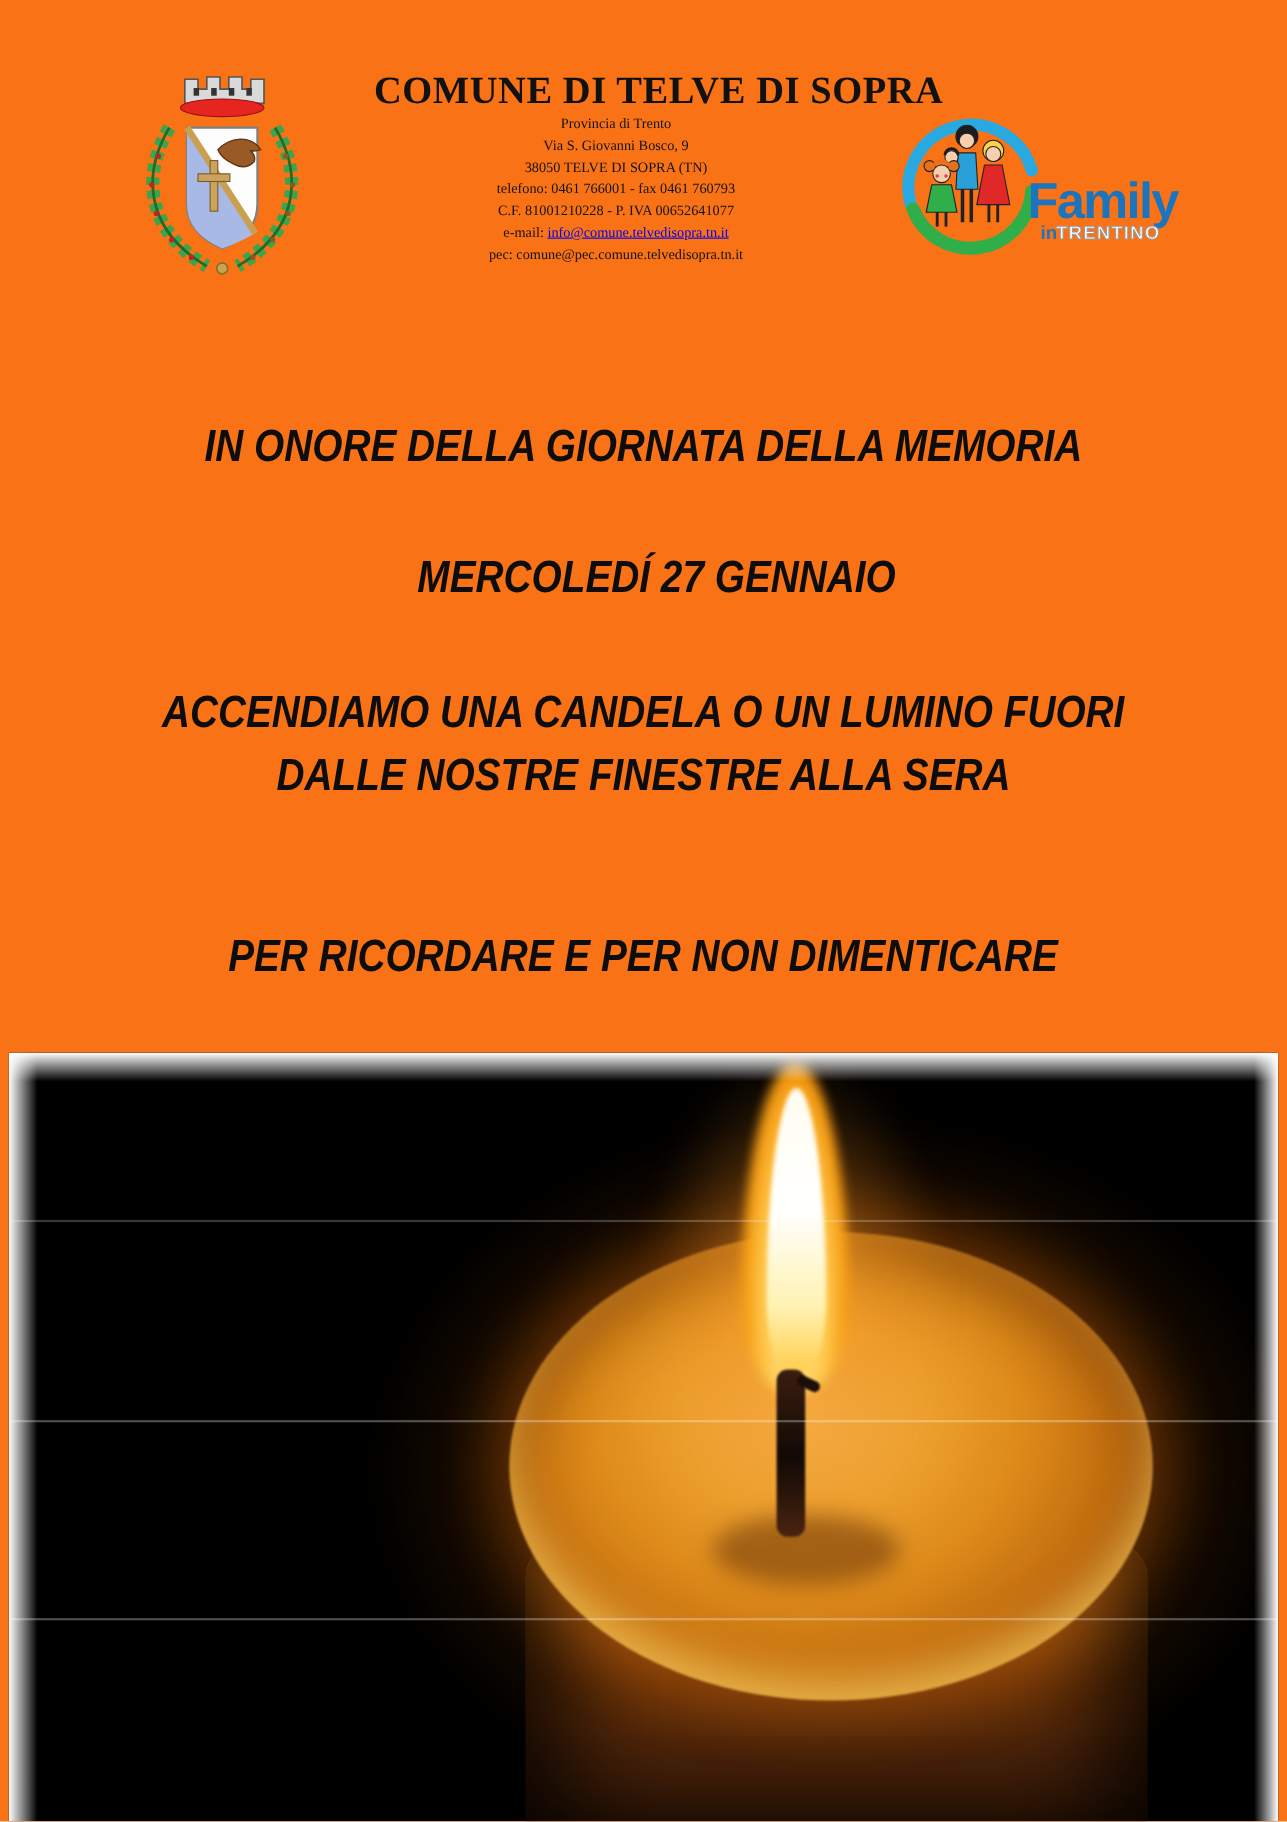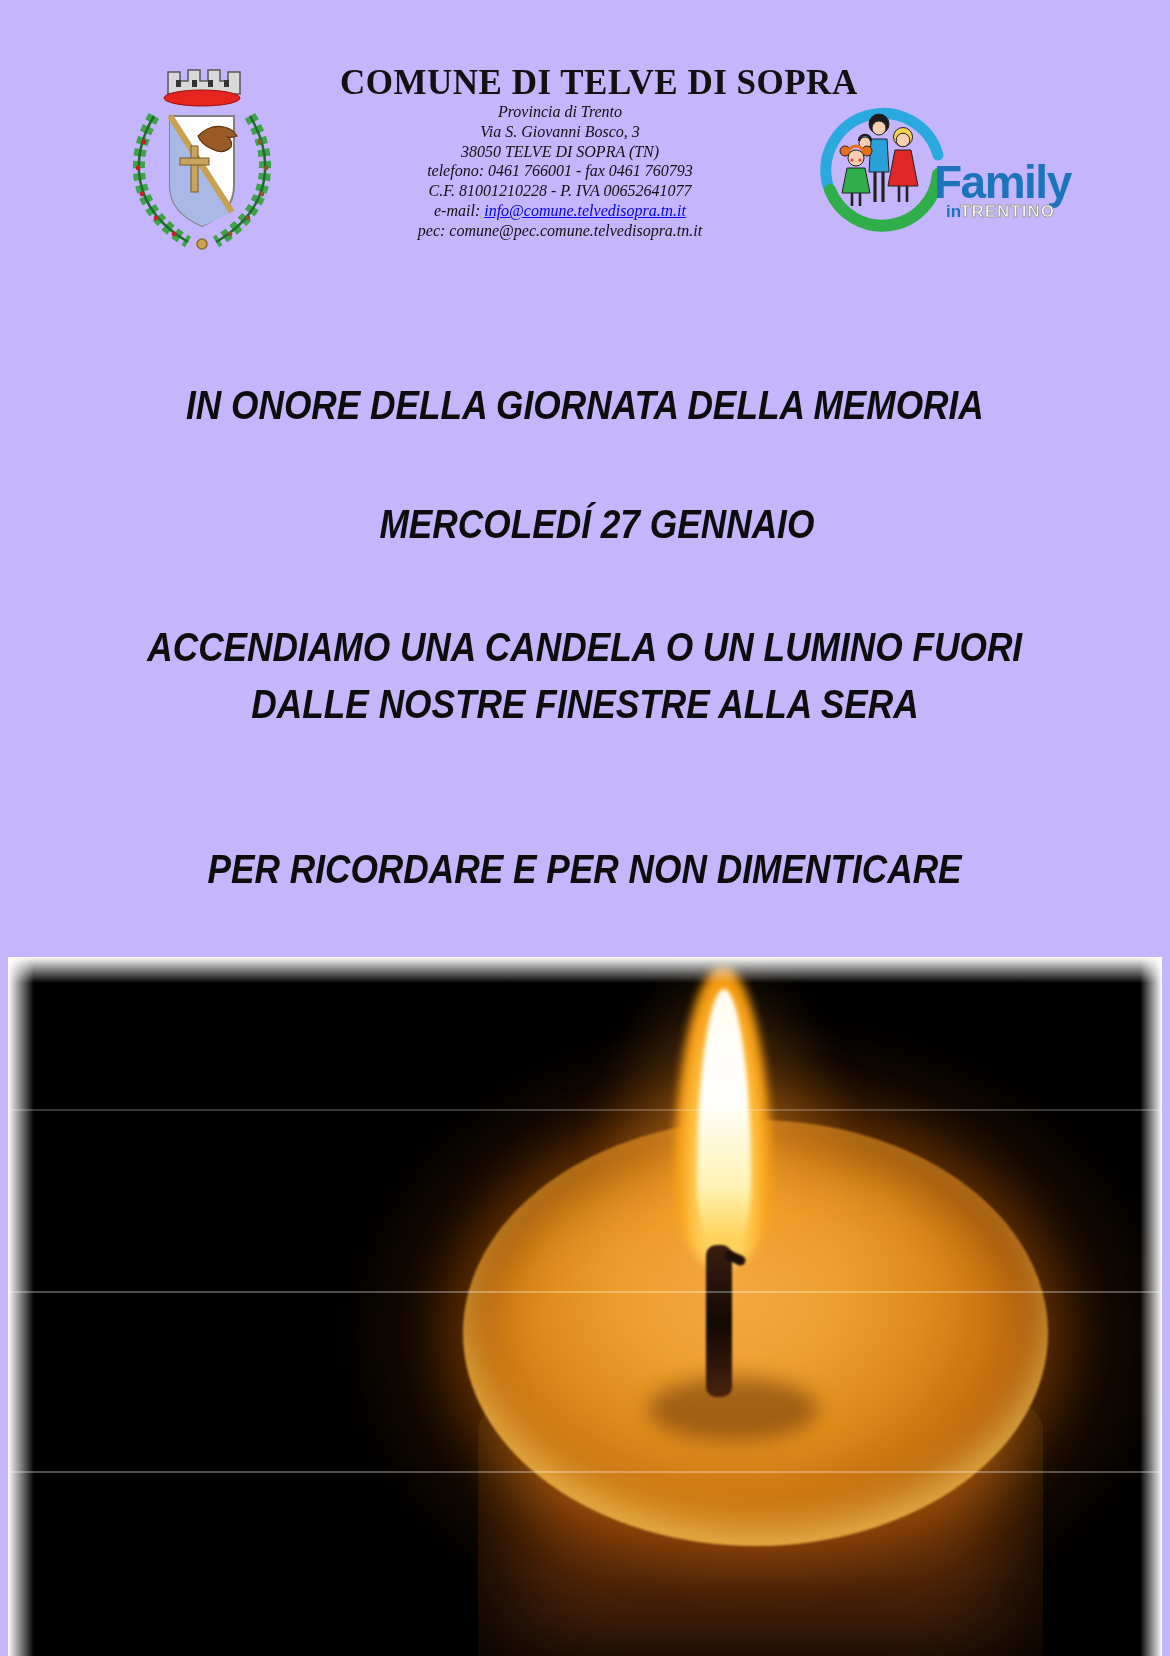--- a/index.html
+++ b/index.html
@@ -1,23 +1,23 @@
 <!DOCTYPE html>
 <html><head>
 <meta charset="utf-8">
 <style>
   html,body{margin:0;padding:0;background:#ffffff;}
-  .page{position:relative;width:1170px;height:1656px;background:#c4b5fd;overflow:hidden;
+  .page{position:relative;width:1170px;height:1656px;background:#f97316;overflow:hidden;
         font-family:"Liberation Serif", serif;}
 
   
   .coat{position:absolute;left:116px;top:60px;width:172px;height:198px;}
   .muni{position:absolute;left:340px;top:64px;width:440px;text-align:center;color:#111;}
   .muni-title{font-size:35px;font-weight:bold;letter-spacing:0.5px;white-space:nowrap;line-height:38px;}
-  .muni-line{font-size:16px;line-height:19.8px;white-space:nowrap;font-style:italic;}
+  .muni-line{font-size:13px;line-height:19.8px;white-space:nowrap;}
   .muni a.email{color:#0000ee;text-decoration:underline;cursor:pointer;}
   .family-logo{position:absolute;left:788px;top:94px;width:292px;height:132px;overflow:visible;}
 
   
   .slogan{position:absolute;left:0;width:1170px;text-align:center;
           font-family:"Liberation Sans", sans-serif;font-weight:bold;font-style:italic;
           font-size:41px;line-height:44px;color:#0d0d0d;}
   .cond{display:inline-block;transform:scaleX(0.86);white-space:nowrap;}
   #line1{top:383px;}
   #line2{top:502px;padding-left:12px;}
@@ -116,21 +116,21 @@
         <rect x="64" y="98" width="29" height="7"></rect>
       </g>
 
       <path d="M82 76 q12 -12 26 -9 q9 2 13 9 q-5 2 -9 1 q5 5 3 10 q-8 8 -19 2 q-11 -5 -14 -13 z" fill="#9a5a26" stroke="#5f3210" stroke-width="1.2"></path>
     </g>
   </svg>
 
   <div class="muni">
     <div class="muni-title">COMUNE DI TELVE DI SOPRA</div>
     <div class="muni-line">Provincia di Trento</div>
-    <div class="muni-line">Via S. Giovanni Bosco, 3</div>
+    <div class="muni-line">Via S. Giovanni Bosco, 9</div>
     <div class="muni-line">38050 TELVE DI SOPRA (TN)</div>
     <div class="muni-line">telefono: 0461 766001 - fax 0461 760793</div>
     <div class="muni-line">C.F. 81001210228 - P. IVA 00652641077</div>
     <div class="muni-line"><span>e-mail: </span><a class="email">info@comune.telvedisopra.tn.it</a></div>
     <div class="muni-line">pec: comune@pec.comune.telvedisopra.tn.it</div>
   </div>
 
   <svg class="family-logo" viewBox="0 0 292 132">
     <path d="M40 92 A56 56 0 1 1 150 61" fill="none" stroke="#2aa9e1" stroke-width="11" stroke-linecap="round"></path>
     <path d="M150 80 A56 56 0 0 1 42 96" fill="none" stroke="#2fae4a" stroke-width="12" stroke-linecap="round"></path>

